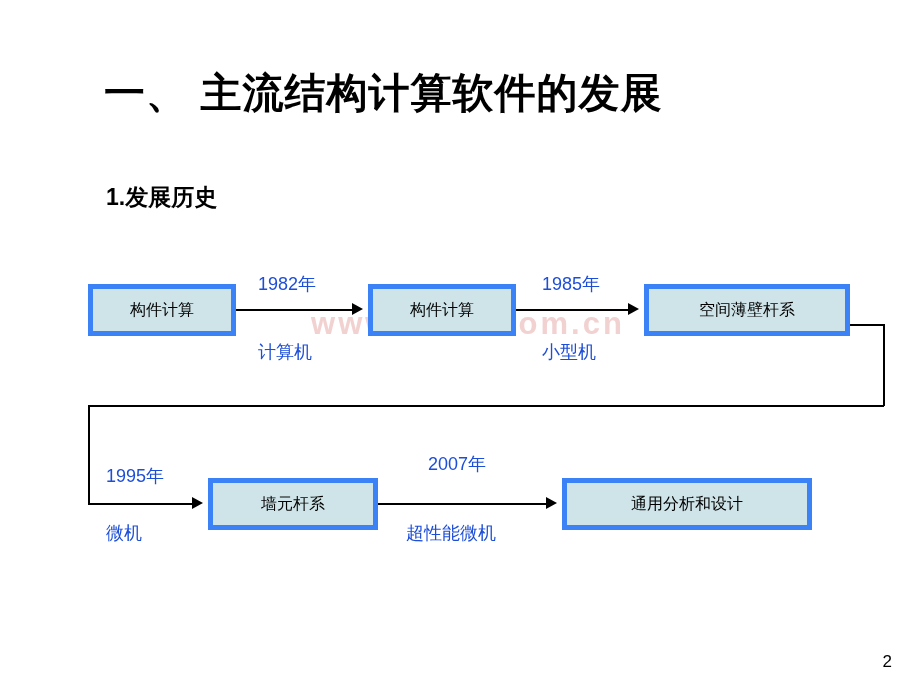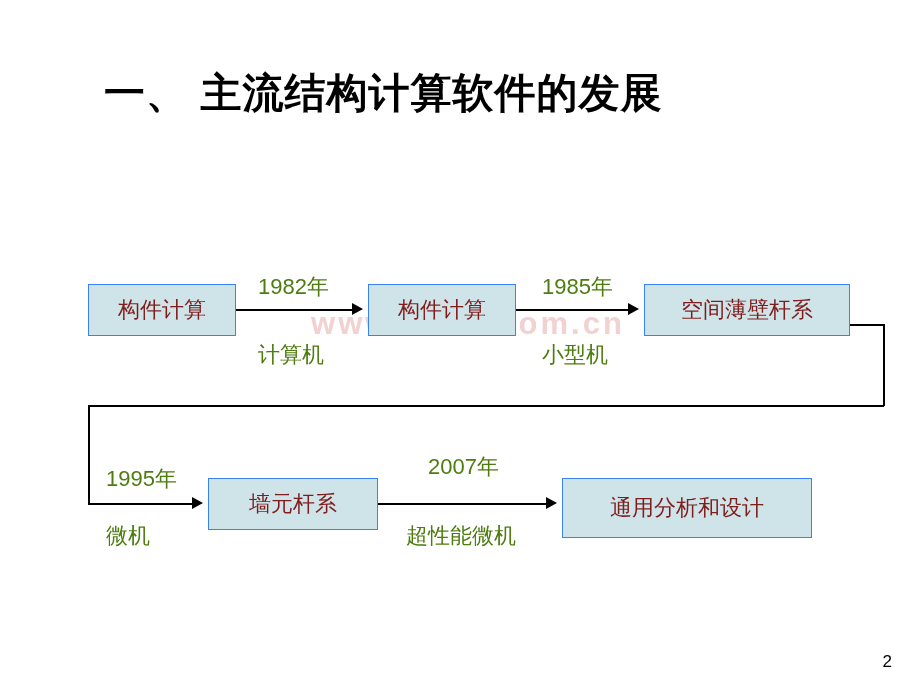--- a/index.html
+++ b/index.html
@@ -51,34 +51,34 @@
     letter-spacing: 3px;
     text-align: center;
     opacity: .85;
     pointer-events: none;
     white-space: nowrap;
   }
   
   .box {
     position: absolute;
     box-sizing: border-box;
-    border: 1px solid #3b82f6;
+    border: 5px solid #3b82f6;
     background: #cfe4e8;
-    color: #7f1d1d;
-    font-size: 22px;
+    color: #000000;
+    font-size: 16px;
     display: flex;
     align-items: center;
     justify-content: center;
     white-space: nowrap;
   }
   #box-0 { left: 88px;  top: 284px; width: 148px; height: 52px; }
   #box-1 { left: 368px; top: 284px; width: 148px; height: 52px; }
   #box-2 { left: 644px; top: 284px; width: 206px; height: 52px; }
   #box-3 { left: 208px; top: 478px; width: 170px; height: 52px; }
-  #box-4 { left: 562px; top: 478px; width: 250px; height: 60px; }
+  #box-4 { left: 562px; top: 478px; width: 250px; height: 52px; }
 
   
   .line {
     position: absolute;
     background: #000000;
   }
   .h { height: 1.6px; }
   .v { width: 1.6px; }
 
   
@@ -87,39 +87,40 @@
     width: 0;
     height: 0;
     border-top: 6px solid transparent;
     border-bottom: 6px solid transparent;
     border-left: 11px solid #000000;
   }
 
   
   .elabel {
     position: absolute;
-    font-size: 22px;
-    color: #4d7c0f;
+    font-size: 18px;
+    color: #1d4ed8;
     white-space: nowrap;
   }
 
   .page-num {
     position: absolute;
     right: 28px;
     bottom: 18px;
     font-size: 17px;
     color: #000000;
   }
 </style>
 </head>
 <body>
 
 <div class="slide">
 
   <div class="title">一、 主流结构计算软件的发展</div>
+  <div class="subtitle">1.发展历史</div>
 
   <div class="watermark">www.zixin.com.cn</div>
 
   <div class="line h" style="left:236px; top:309px; width:116px;"></div>
   <div class="arrow-right" style="left:352px; top:303px;"></div>
   <div class="elabel" style="left:258px; top:272px;">1982年</div>
   <div class="elabel" style="left:258px; top:340px;">计算机</div>
 
   <div class="line h" style="left:516px; top:309px; width:112px;"></div>
   <div class="arrow-right" style="left:628px; top:303px;"></div>

